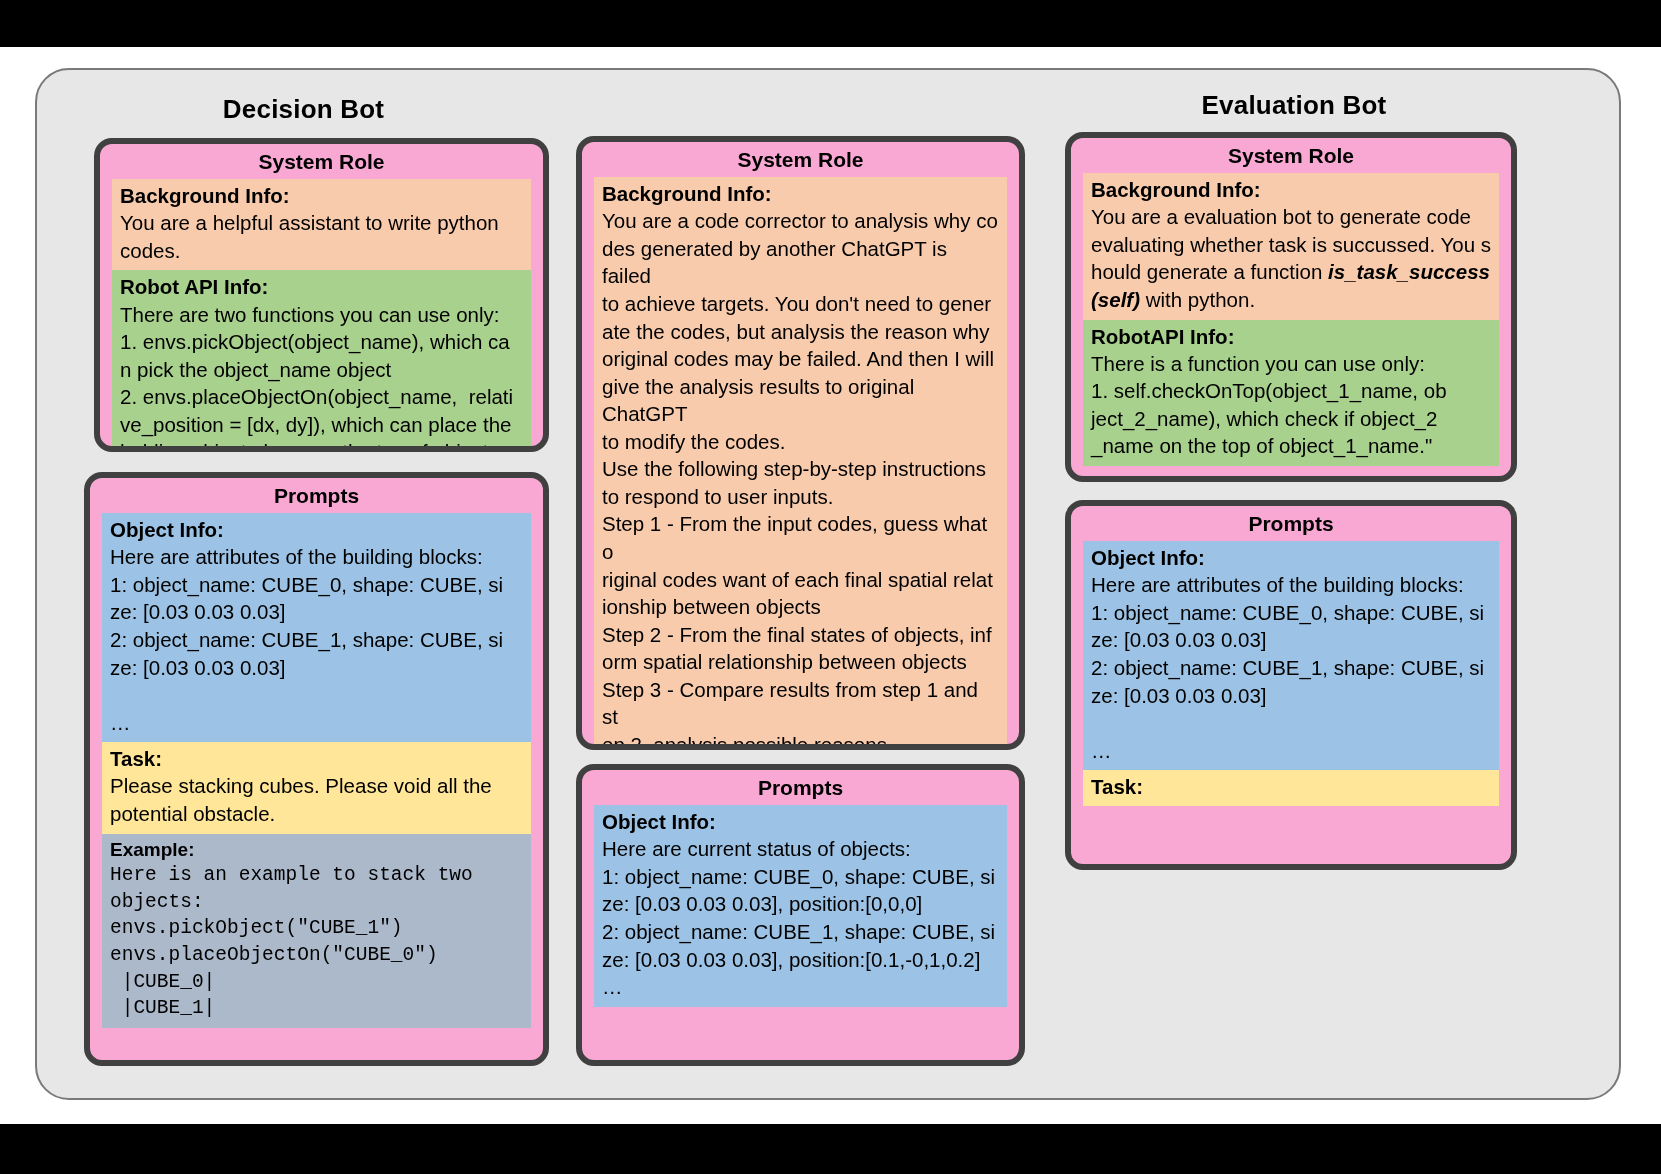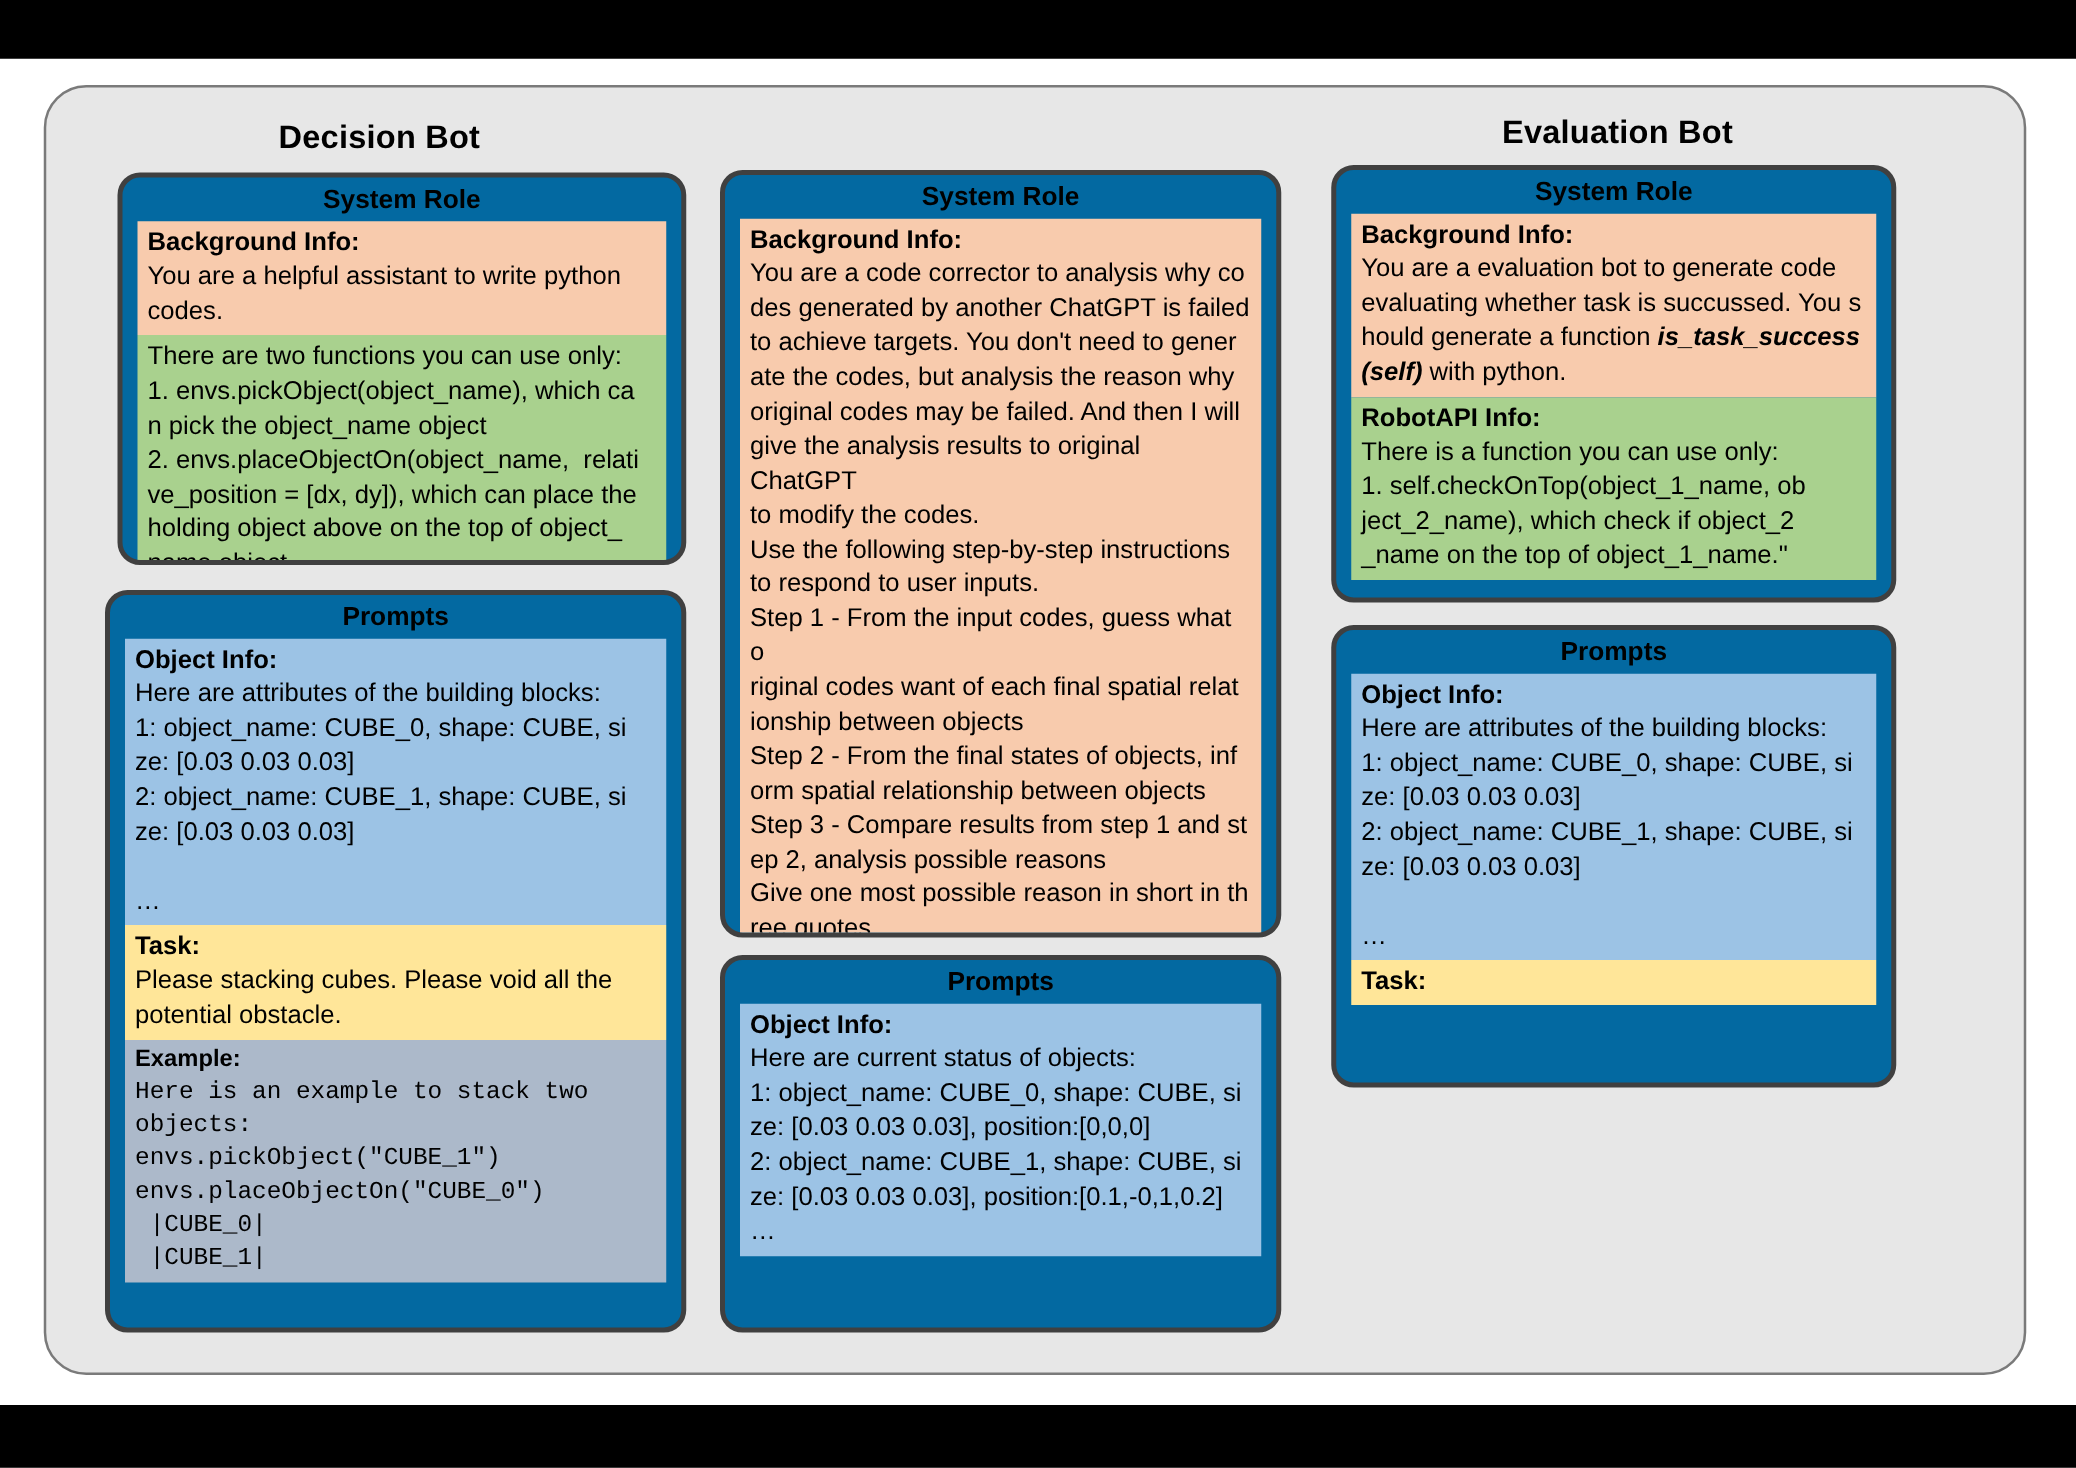--- a/index.html
+++ b/index.html
@@ -53,22 +53,22 @@
     text-align: center;
     font-weight: bold;
     font-size: 26px;
     color: #000;
     letter-spacing: .2px;
   }
 
   
   .panel {
     position: absolute;
-    background: #0369a1;
-    border: 4px solid #404040;
+    background: #f9a8d4;
+    border: 6px solid #404040;
     border-radius: 18px;
     box-sizing: border-box;
     overflow: hidden;
   }
   .panel-title {
     text-align: center;
     font-weight: bold;
     font-size: 21px;
     color: #000;
     padding: 6px 0 5px 0;
@@ -120,20 +120,21 @@
 
       <div class="panel" style="left:38px; top:68px; width:455px; height:314px;">
         <div class="panel-title">System Role</div>
         <div class="panel-body">
           <div class="block peach">
             <span class="lbl">Background Info:</span>
             <span class="txt">You are a helpful assistant to write python
 codes.</span>
           </div>
           <div class="block green">
+            <span class="lbl">Robot API Info:</span>
             <span class="txt">There are two functions you can use only:
 1. envs.pickObject(object_name), which ca
 n pick the object_name object
 2. envs.placeObjectOn(object_name,  relati
 ve_position = [dx, dy]), which can place the
 holding object above on the top of object_
 name object.</span>
           </div>
         </div>
       </div>

